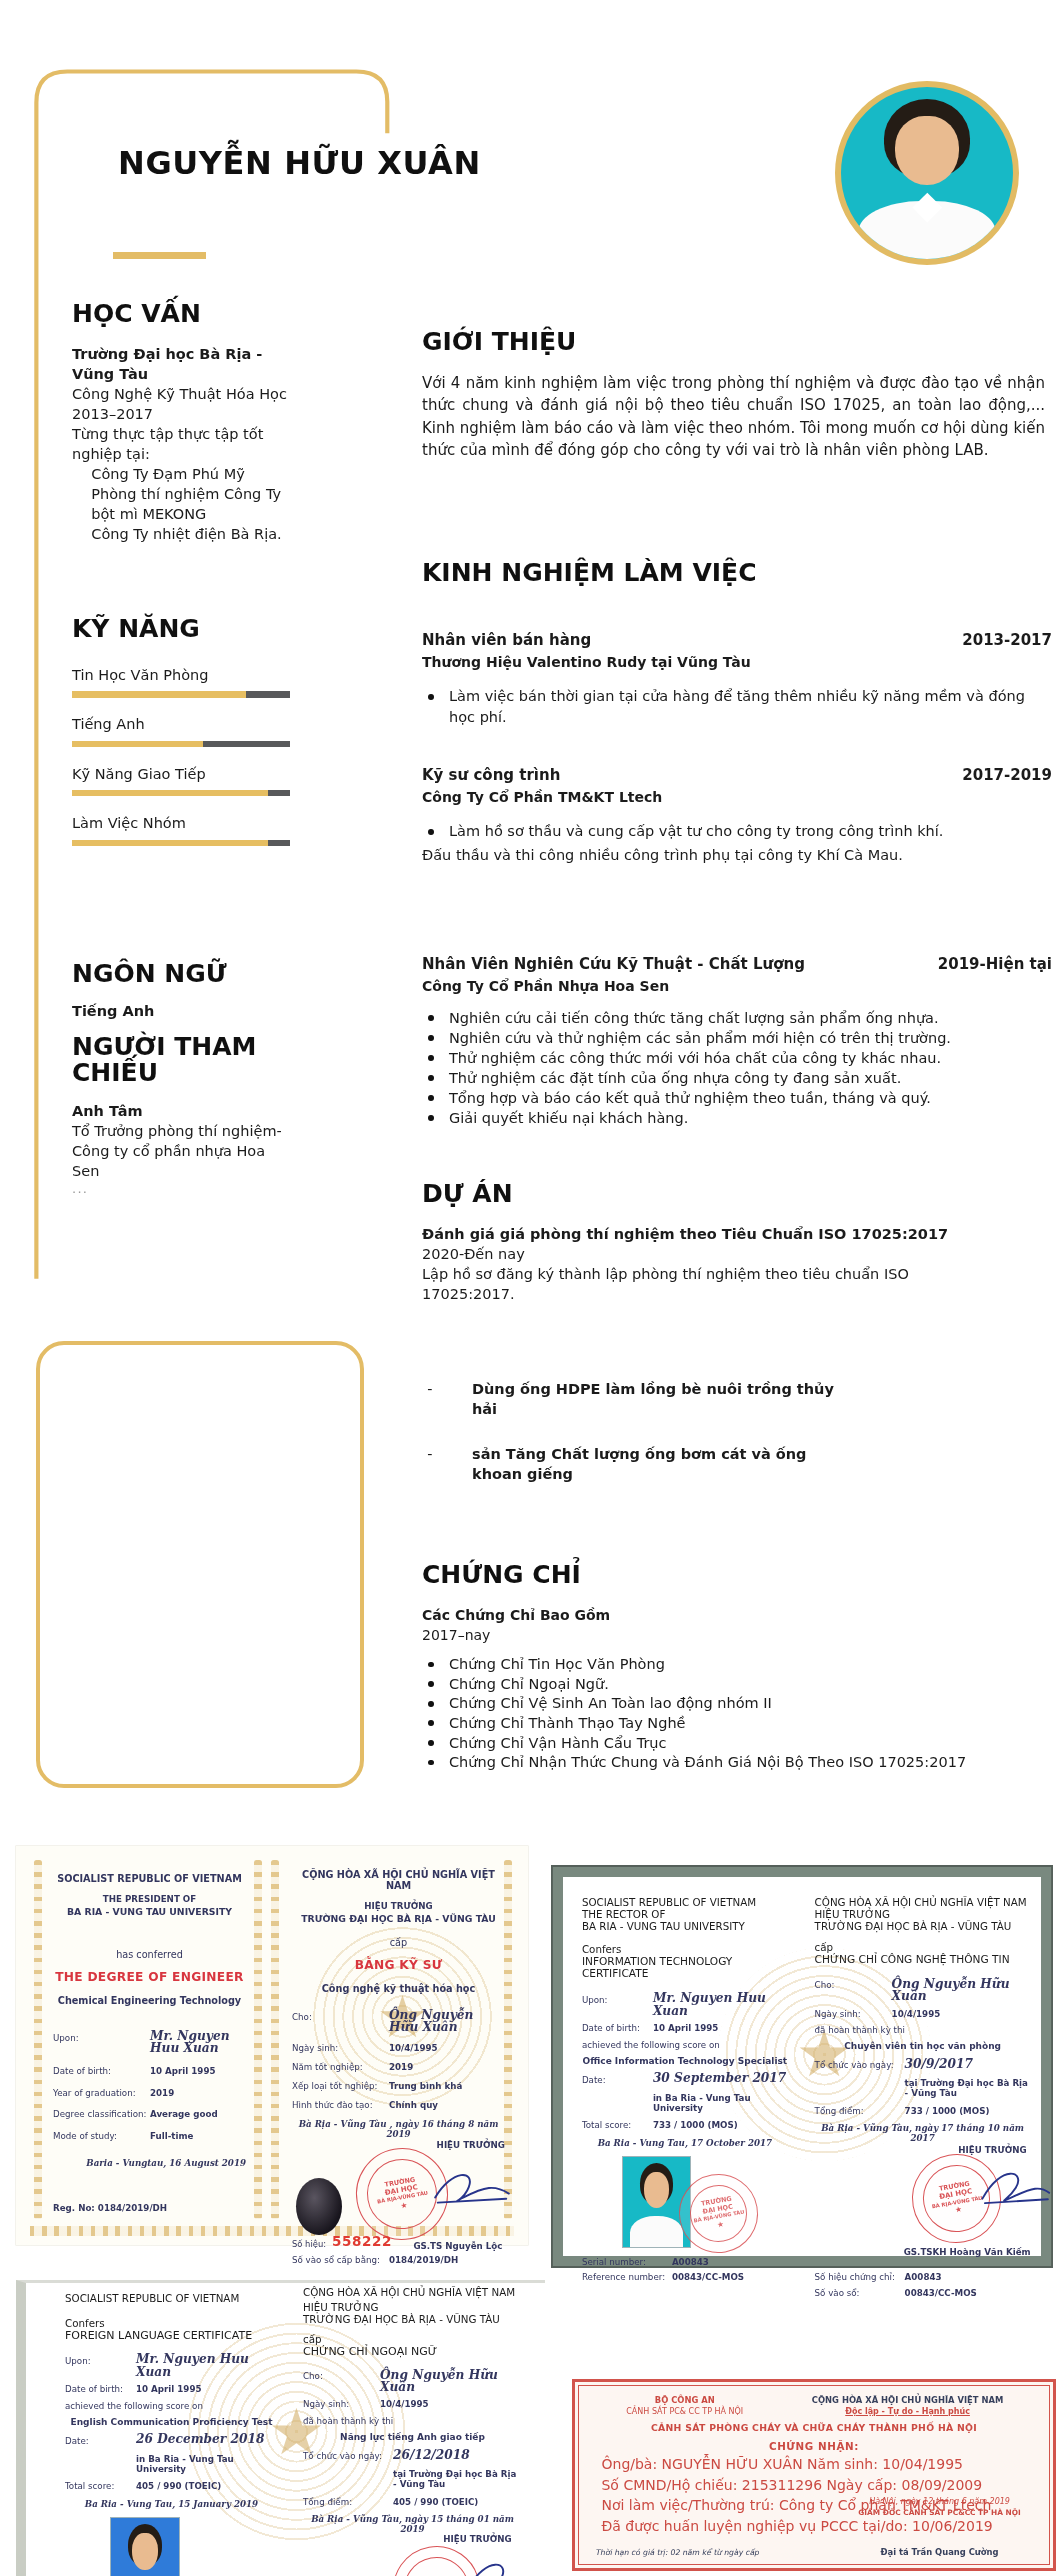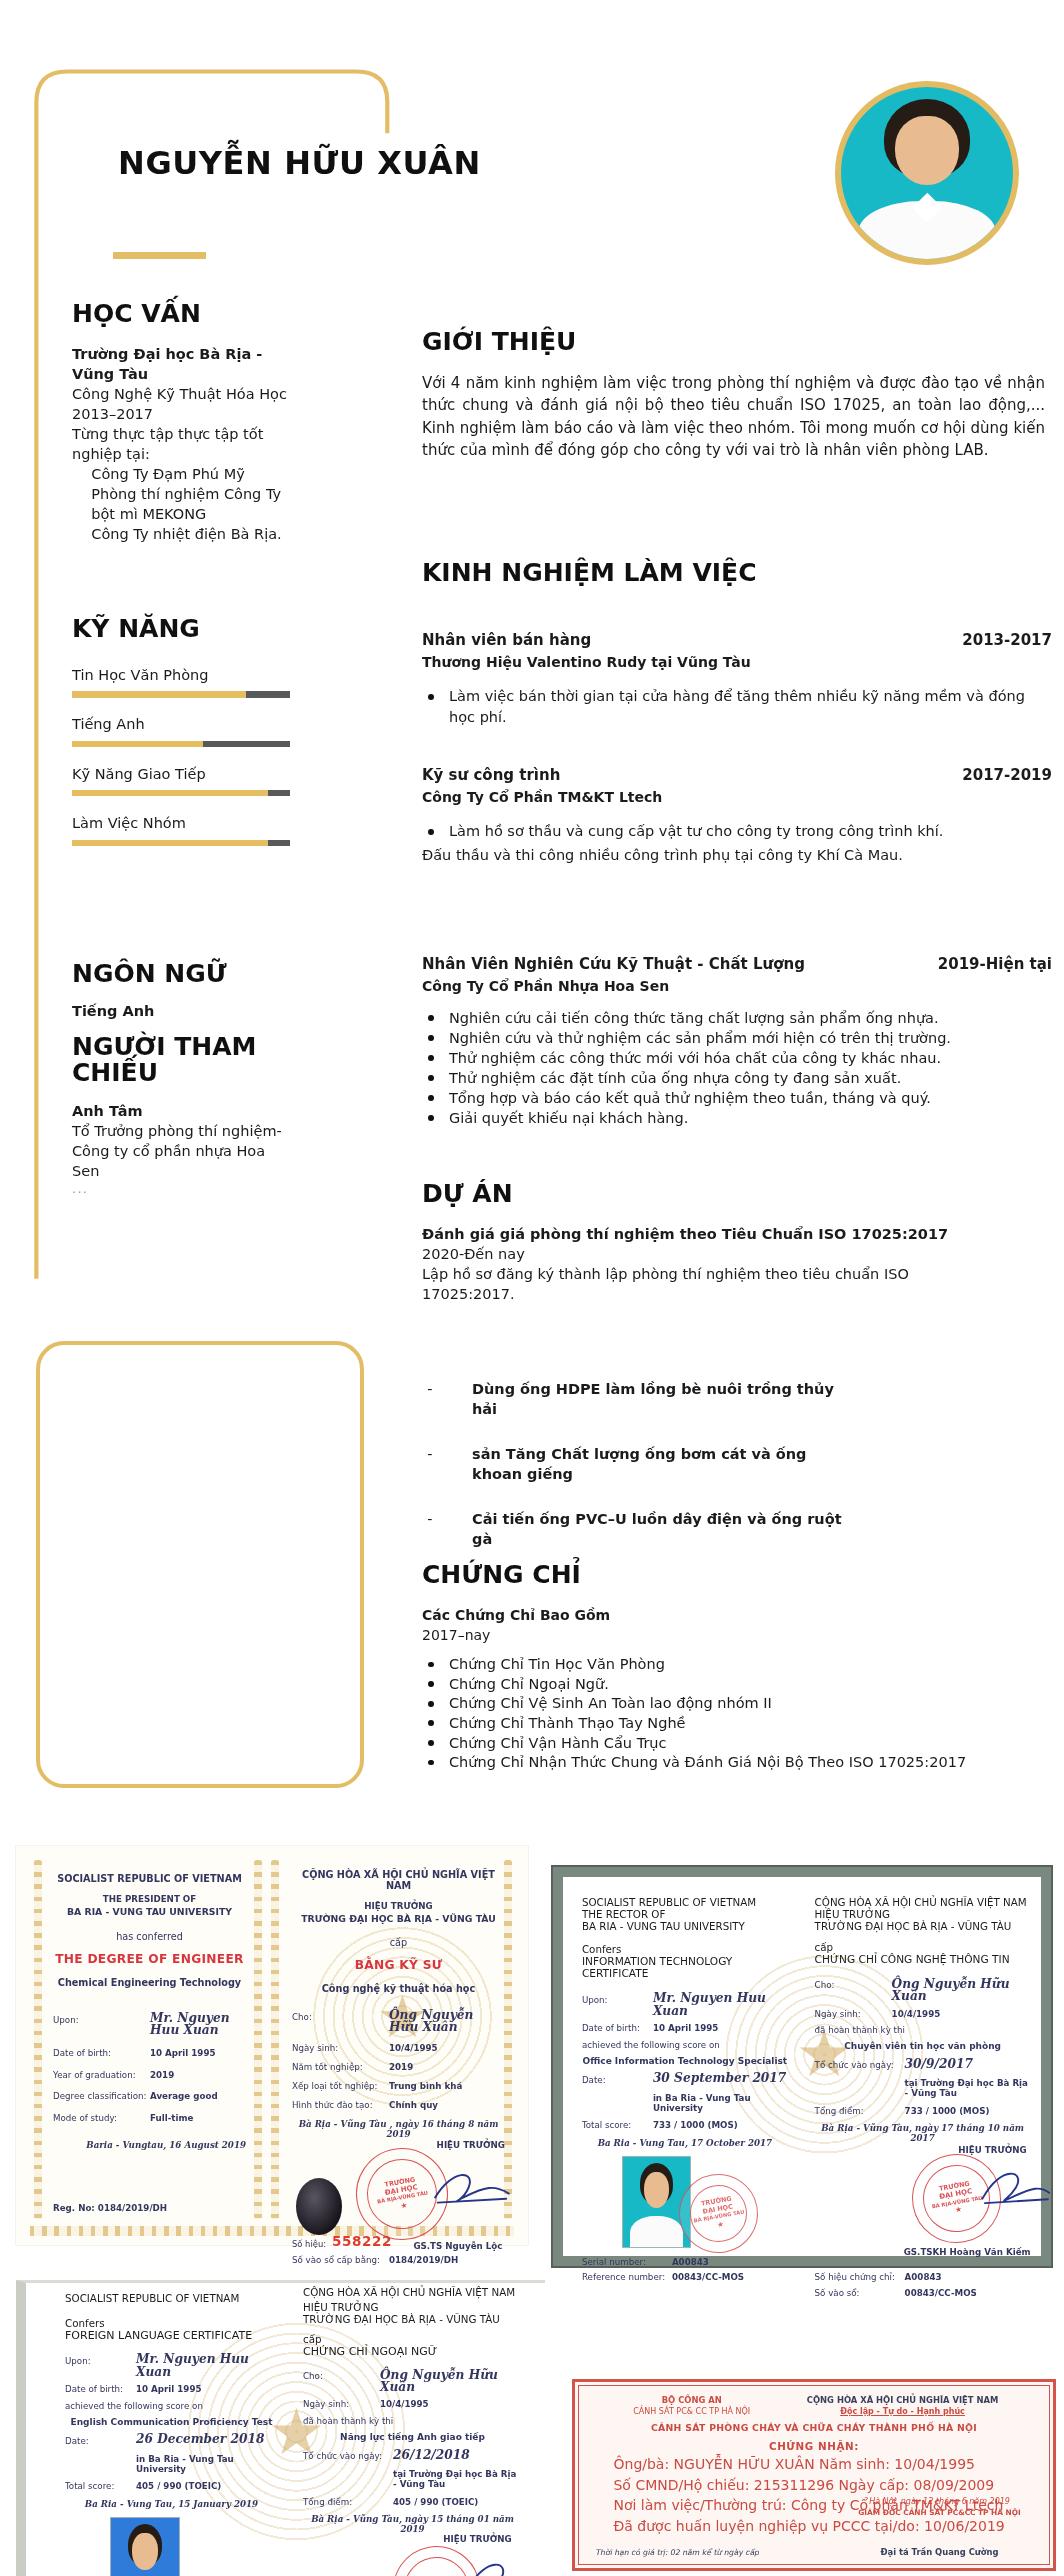--- a/index.html
+++ b/index.html
@@ -46,21 +46,21 @@
   .dash-list{width:422px;}
   .dash-item{position:relative;padding-left:50px;font-size:14.5px;font-weight:700;line-height:20px;margin-bottom:25px;}
   .dash-item::before{content:"-";position:absolute;left:5.2px;top:0;font-weight:400;}
   .cc-bullets .bullet{line-height:19.6px;}
   .cc-bullets .bullet::before{top:6.4px;}
   
   .cert{background:#fefdf7;box-shadow:0 0 0 0.6px #eceadf;}
   .cert .hdr1{font-size:9.7px;font-weight:700;text-align:center;color:#33365E;}
   .cert .hdr2{font-size:8.7px;font-weight:700;text-align:center;color:#33365E;margin-top:10.3px;}
   .cert .hdr3{font-size:9.3px;font-weight:700;text-align:center;color:#33365E;margin-top:1.9px;}
-  .cert .action{font-size:9.7px;text-align:center;color:#33365E;margin-top:14px;}
+  .cert .action{font-size:9.7px;text-align:center;color:#33365E;margin-top:32px;}
   .cert .ctitle{font-size:12.2px;font-weight:700;text-align:center;color:#D8363F;margin-top:10.3px;letter-spacing:0.3px;}
   .cert .csub{font-size:9.7px;font-weight:700;text-align:center;color:#33365E;margin-top:10.3px;}
   .crows{margin-top:16.7px;}
   .crow{display:flex;margin-bottom:11.6px;}
   .crow .l{width:97px;flex:none;font-size:8.7px;color:#33365E;}
   .crow .v{font-size:8.7px;font-weight:700;color:#33365E;}
   .crows .crow:first-child .v{font-family:"DejaVu Serif","Liberation Serif",serif;font-style:italic;font-size:12.2px;line-height:1;margin-top:-2.6px;}
   .cplain{font-size:8.7px;color:#33365E;margin:1.3px 0 6.4px 0;}
   .csubject{font-size:9px;font-weight:700;color:#33365E;text-align:center;margin:3.9px 0 9px 0;}
   .cdate{font-family:"DejaVu Serif","Liberation Serif",serif;font-style:italic;font-weight:700;font-size:8.7px;color:#33365E;text-align:center;}
@@ -79,21 +79,21 @@
   .stamp .s1{font-size:6.4px;} .stamp .s2{font-size:7px;} .stamp .s3{font-size:5.2px;width:70%;}
   .stamp .star{font-size:7.7px;}
   .sig-svg{position:absolute;}
   .mini-photo{position:relative;overflow:hidden;border:0.6px solid #9fb3b8;}
   .signer{font-size:8.7px;font-weight:700;color:#33365E;}
   .serialrows .crow{margin-bottom:5.2px;}
   .serialrows .crow .l{width:90px;}
   .oval-photo{position:absolute;border-radius:50%;background:radial-gradient(ellipse at 40% 35%,#5a5560,#17141c 72%);}
   
   .fire{background:#fdf6f2;border:3.2px solid #D2544C;}
-  .fire-inner{position:absolute;inset:3.2px;border:1.3px solid #D2544C;padding:9px 24px;box-sizing:border-box;}
+  .fire-inner{position:absolute;inset:3.2px;border:1.3px solid #D2544C;padding:9px 12px;box-sizing:border-box;}
   .fire .fh{display:flex;}
   .fire .fh .colL{width:42%;text-align:center;}
   .fire .fh .colR{width:58%;text-align:center;}
   .f-red{color:#CB4A42;}
   .f-dark{color:#37405c;}
   .fl1{font-size:8.4px;font-weight:700;}
   .fl2{font-size:8px;margin-top:1.9px;}
   .f-org{font-size:9.3px;font-weight:700;text-align:center;margin-top:6.4px;letter-spacing:0.3px;}
   .f-title{font-size:10.3px;font-weight:700;text-align:center;margin-top:6.4px;letter-spacing:0.6px;}
   .f-line{font-size:14px;margin:4.5px 0 0 10.3px;}
@@ -238,21 +238,20 @@
   <div class="side-text b" style="font-size:14.5px;">Đánh giá giá phòng thí nghiệm theo Tiêu Chuẩn ISO 17025:2017</div>
   <div class="side-text" style="font-size:14.5px;">2020-Đến nay</div>
   <div class="side-text" style="font-size:14.5px;width:522px;line-height:20px;">Lập hồ sơ đăng ký thành lập phòng thí nghiệm theo tiêu chuẩn ISO 17025:2017.</div>
 </div>
 
 <div class="abs gold-box2"></div>
 
 <div class="abs dash-list" style="left:422px;top:1379px;">
   <div class="dash-item">Dùng ống HDPE làm lồng bè nuôi trồng thủy hải</div>
     <div class="dash-item">sản Tăng Chất lượng ống bơm cát và ống khoan giếng</div>
-    <div class="dash-item">Cải tiến ống PVC–U luồn dây điện và ống ruột gà</div>
 </div>
 
 <div class="abs mainc" style="top:1538px;">
   <h2 class="sec">CHỨNG CHỈ</h2>
   <div class="side-text b" style="font-size:14px;">Các Chứng Chỉ Bao Gồm</div>
   <div class="side-text" style="font-size:14px;">2017–nay</div>
   <div class="bullets cc-bullets" style="margin-top:10.3px;">
     <div class="bullet">Chứng Chỉ Tin Học Văn Phòng</div>
       <div class="bullet">Chứng Chỉ Ngoại Ngữ.</div>
       <div class="bullet">Chứng Chỉ Vệ Sinh An Toàn lao động nhóm II</div>

